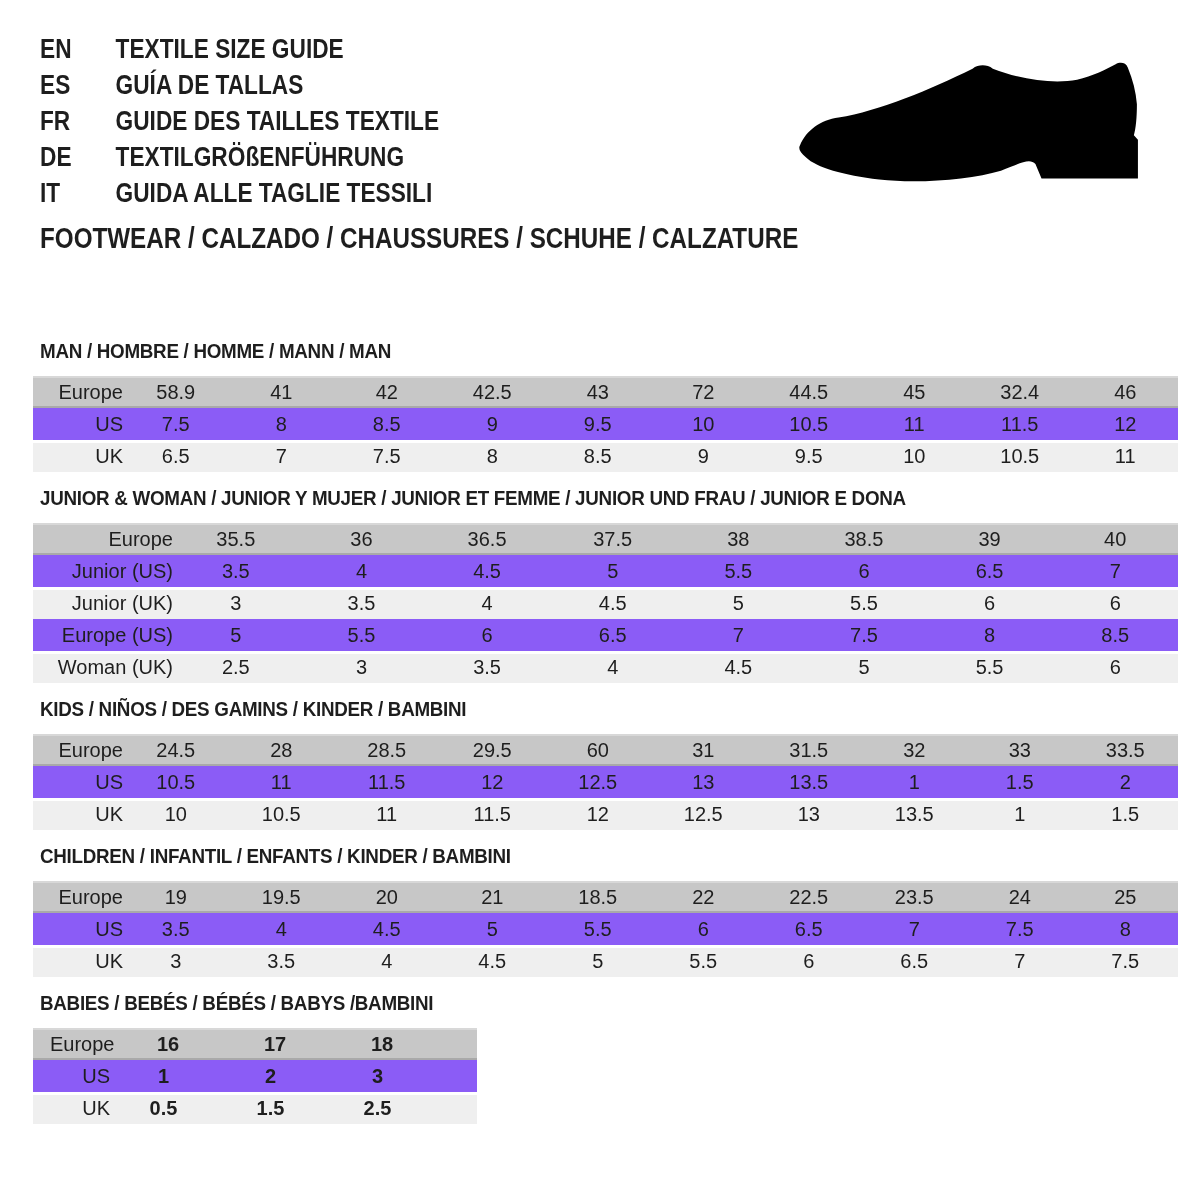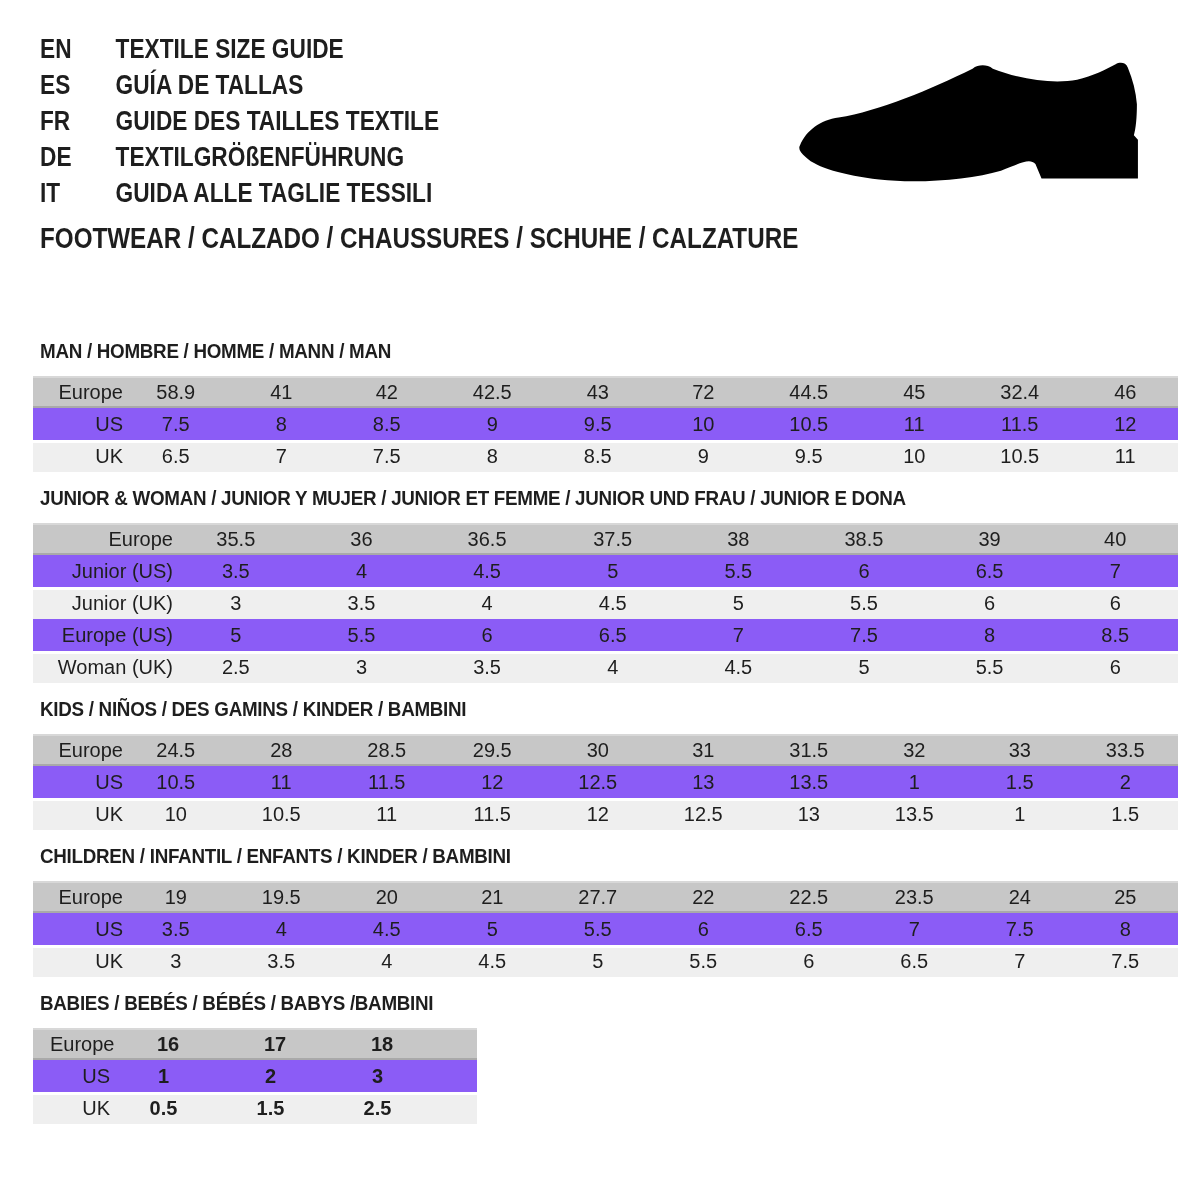--- a/index.html
+++ b/index.html
@@ -206,21 +206,21 @@
     </section>
     <section class="size-section kids">
       <h2 class="section-title">KIDS / NIÑOS / DES GAMINS / KINDER / BAMBINI</h2>
       <div class="size-table">
           <div class="trow head">
             <span class="cell label">Europe</span>
             <span class="cell val">24.5</span>
             <span class="cell val">28</span>
             <span class="cell val">28.5</span>
             <span class="cell val">29.5</span>
-            <span class="cell val">30</span>
+            <span class="cell val">60</span>
             <span class="cell val">31</span>
             <span class="cell val">31.5</span>
             <span class="cell val">32</span>
             <span class="cell val">33</span>
             <span class="cell val">33.5</span>
           </div>
           <div class="trow plain">
             <span class="cell label">US</span>
             <span class="cell val">10.5</span>
             <span class="cell val">11</span>
@@ -250,21 +250,21 @@
     </section>
     <section class="size-section children">
       <h2 class="section-title">CHILDREN / INFANTIL / ENFANTS / KINDER / BAMBINI</h2>
       <div class="size-table">
           <div class="trow head">
             <span class="cell label">Europe</span>
             <span class="cell val">19</span>
             <span class="cell val">19.5</span>
             <span class="cell val">20</span>
             <span class="cell val">21</span>
-            <span class="cell val">27.7</span>
+            <span class="cell val">18.5</span>
             <span class="cell val">22</span>
             <span class="cell val">22.5</span>
             <span class="cell val">23.5</span>
             <span class="cell val">24</span>
             <span class="cell val">25</span>
           </div>
           <div class="trow plain">
             <span class="cell label">US</span>
             <span class="cell val">3.5</span>
             <span class="cell val">4</span>

